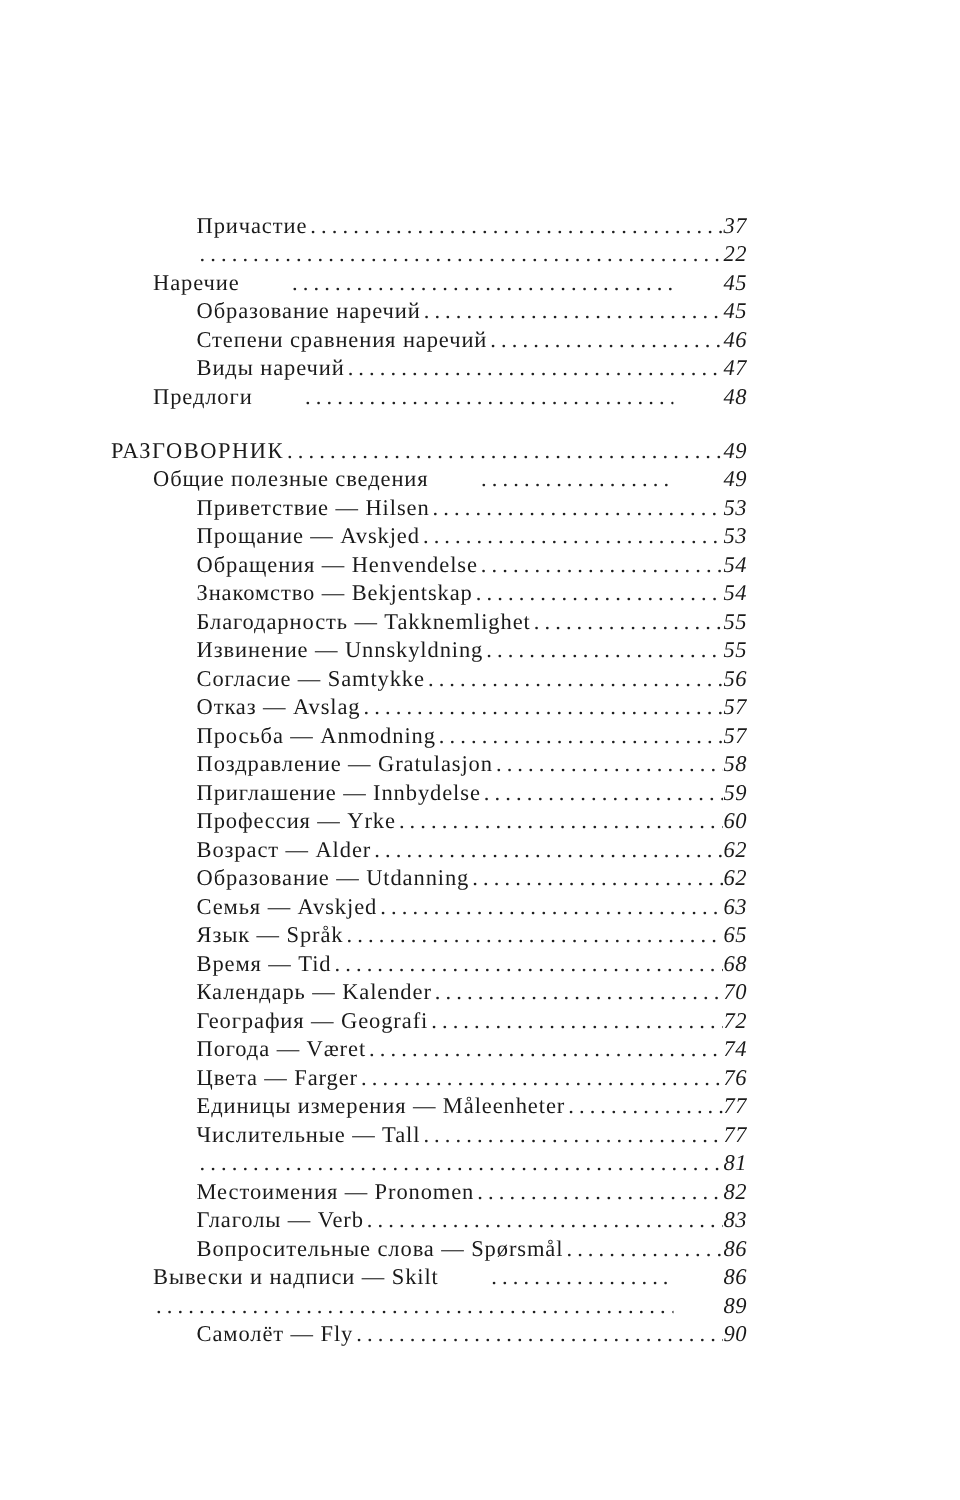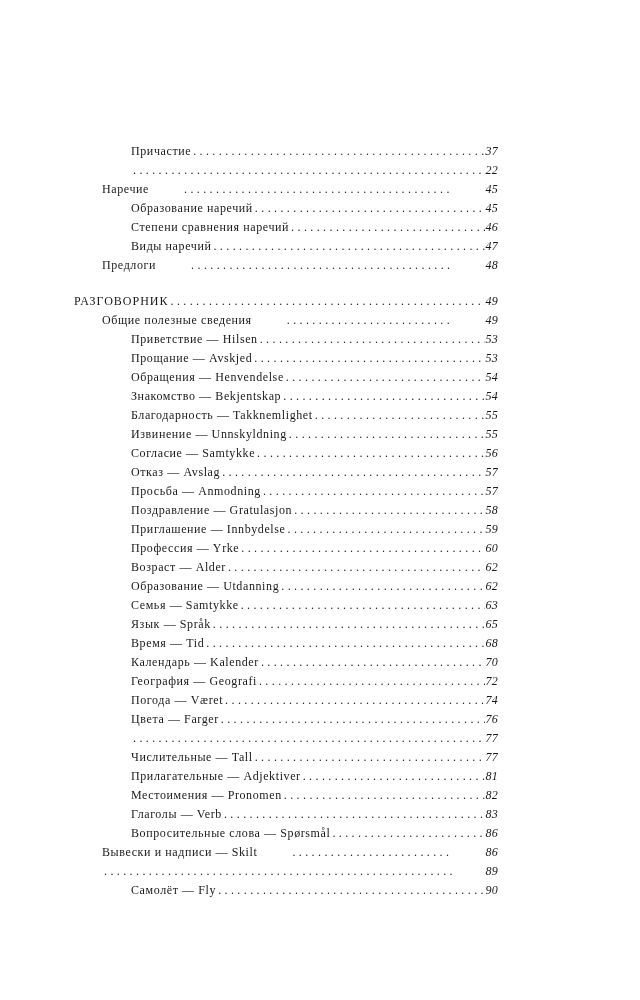--- a/index.html
+++ b/index.html
@@ -19,21 +19,21 @@
     position: absolute;
     left: 74px;
     top: 142px;
     width: 424px;
   }
   .row {
     display: flex;
     align-items: stretch;
     height: 19px;
     line-height: 19px;
-    font-size: 12px;
+    font-size: 15px;
     overflow: hidden;
     justify-content: flex-end;
   }
   .row.gap-before {
     margin-top: 17px;
   }
   .row .title {
     white-space: nowrap;
     letter-spacing: 0.6px;
     flex: 0 0 auto;
@@ -173,21 +173,21 @@
     <span class="title">Возраст — Alder</span>
     <span class="dots">...........................................................................................................................................</span>
     <span class="pnum">62</span>
   </div>
     <div class="row lvl2">
     <span class="title">Образование — Utdanning</span>
     <span class="dots">...........................................................................................................................................</span>
     <span class="pnum">62</span>
   </div>
     <div class="row lvl2">
-    <span class="title">Семья — Samtykke</span>
+    <span class="title">Семья — Avskjed</span>
     <span class="dots">...........................................................................................................................................</span>
     <span class="pnum">63</span>
   </div>
     <div class="row lvl2">
     <span class="title">Язык — Språk</span>
     <span class="dots">...........................................................................................................................................</span>
     <span class="pnum">65</span>
   </div>
     <div class="row lvl2">
     <span class="title">Время — Tid</span>
@@ -208,30 +208,30 @@
     <span class="title">Погода — Været</span>
     <span class="dots">...........................................................................................................................................</span>
     <span class="pnum">74</span>
   </div>
     <div class="row lvl2">
     <span class="title">Цвета — Farger</span>
     <span class="dots">...........................................................................................................................................</span>
     <span class="pnum">76</span>
   </div>
     <div class="row lvl2">
+    <span class="title">Единицы измерения — Måleenheter</span>
     <span class="dots">...........................................................................................................................................</span>
     <span class="pnum">77</span>
   </div>
     <div class="row lvl2">
     <span class="title">Числительные — Tall</span>
     <span class="dots">...........................................................................................................................................</span>
     <span class="pnum">77</span>
   </div>
     <div class="row lvl2">
-    <span class="title">Прилагательные — Adjektiver</span>
     <span class="dots">...........................................................................................................................................</span>
     <span class="pnum">81</span>
   </div>
     <div class="row lvl2">
     <span class="title">Местоимения — Pronomen</span>
     <span class="dots">...........................................................................................................................................</span>
     <span class="pnum">82</span>
   </div>
     <div class="row lvl2">
     <span class="title">Глаголы — Verb</span>

